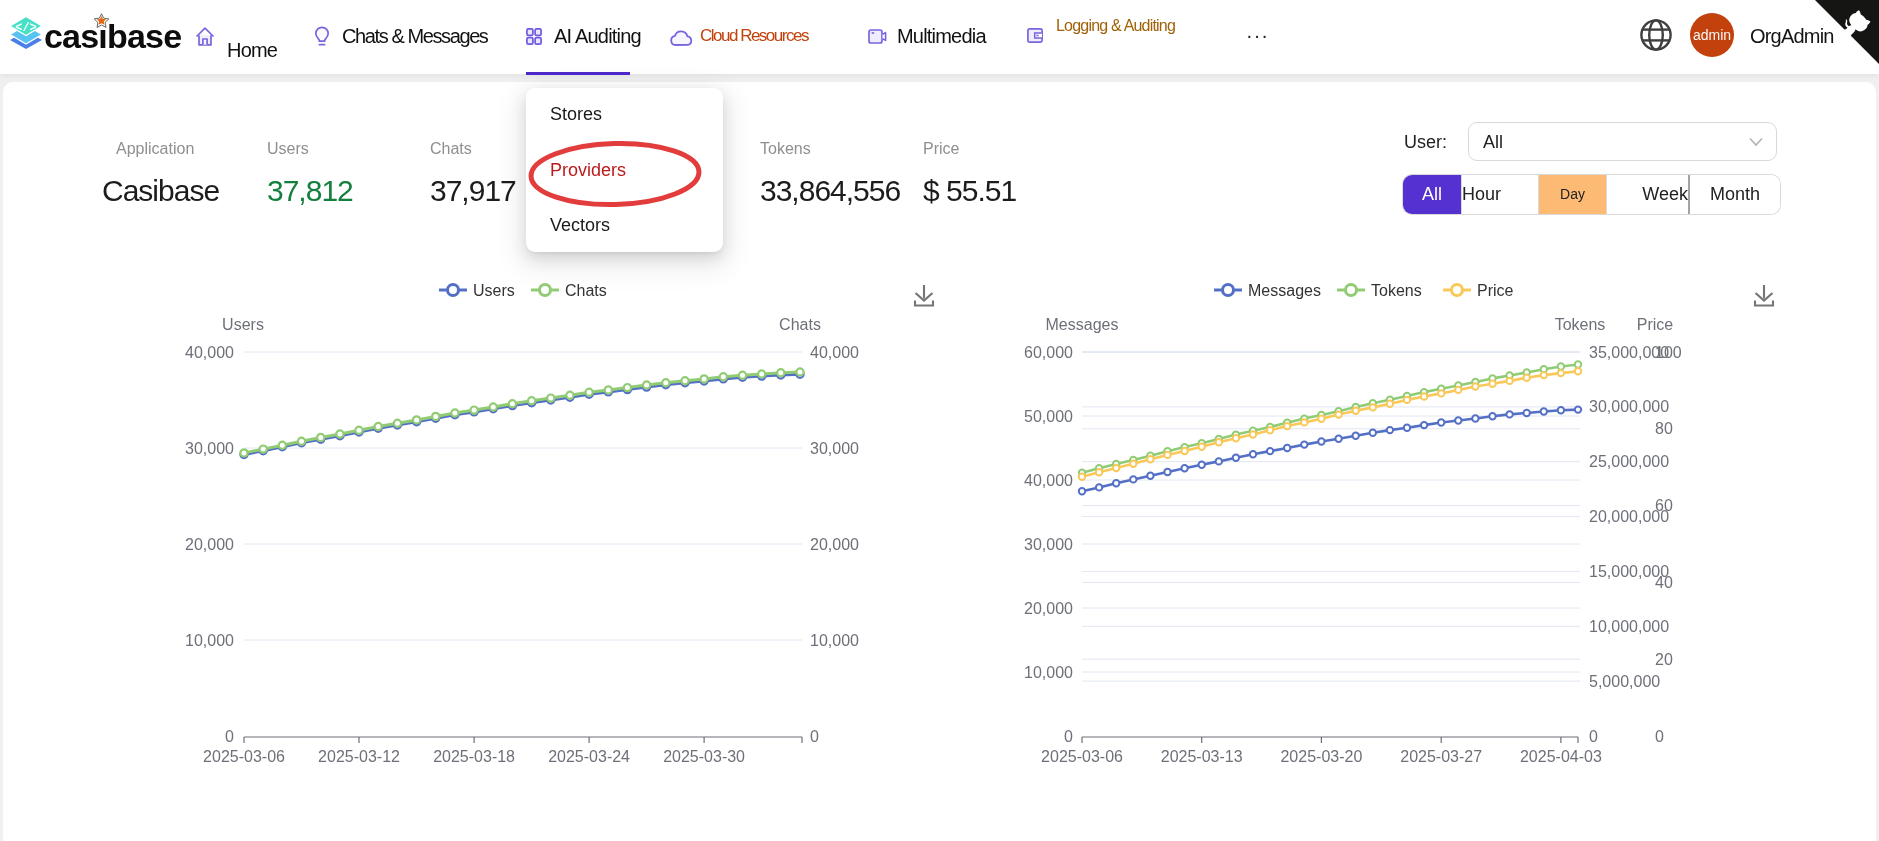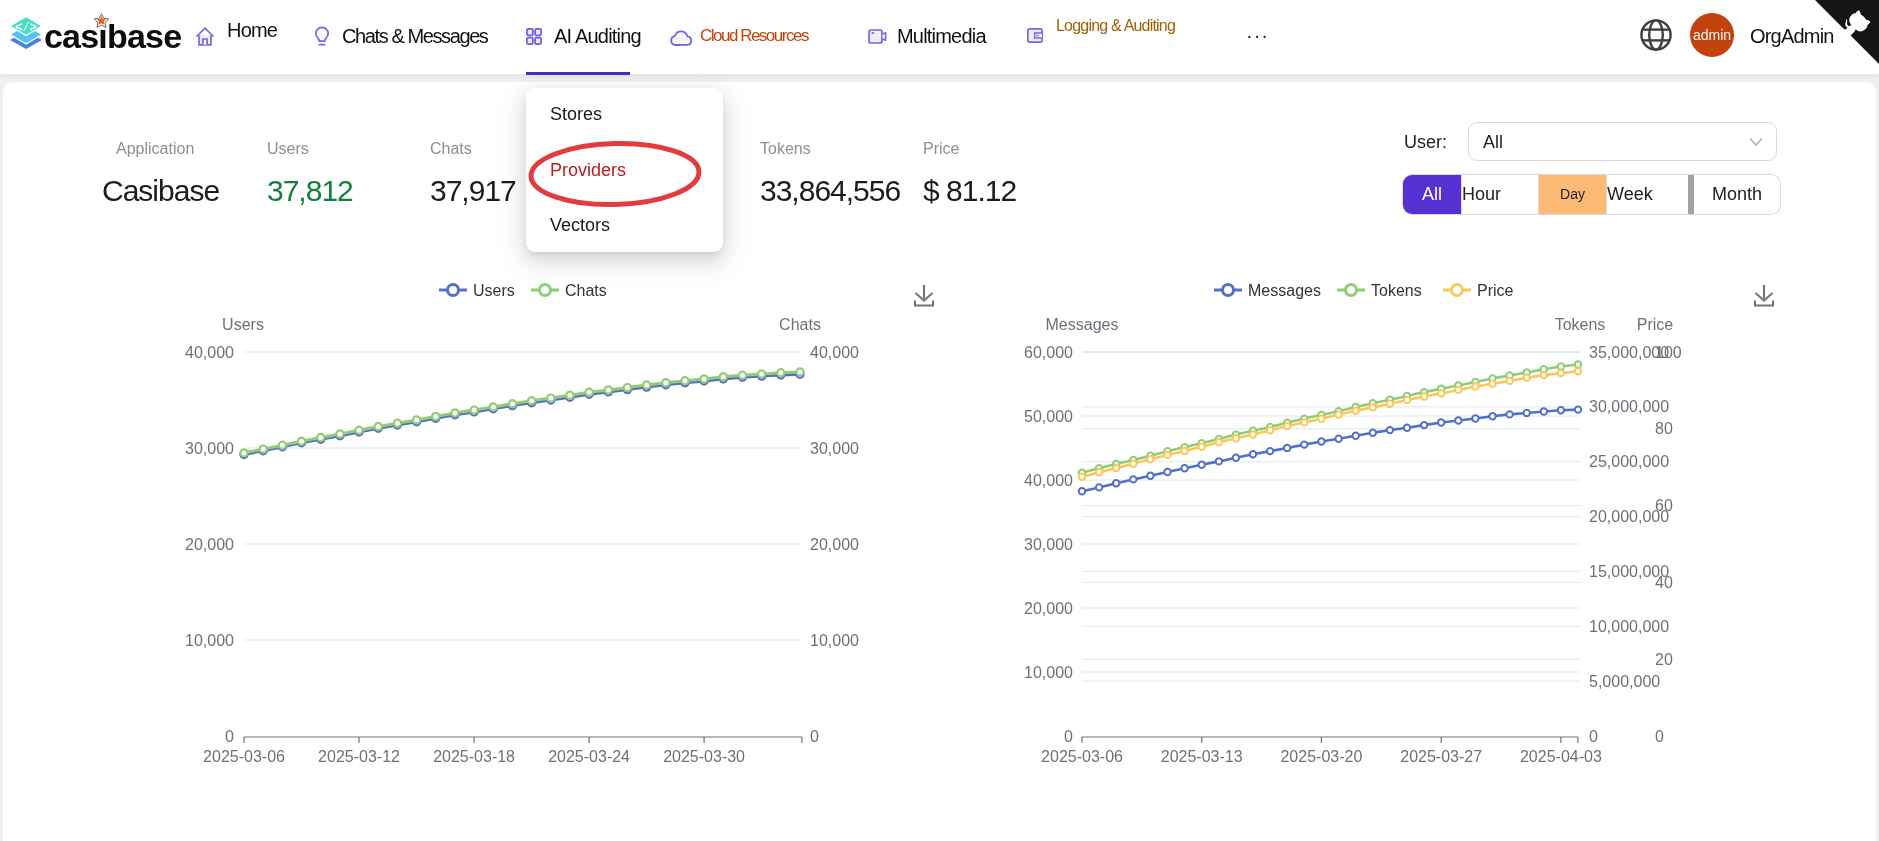--- a/index.html
+++ b/index.html
@@ -43,21 +43,21 @@
 <rect x="1" y="1" width="13" height="13" rx="2" fill="#f1edfc" stroke="#7765e0" stroke-width="1.7"></rect>
 <line x1="3.6" y1="4" x2="6.2" y2="4" stroke="#7765e0" stroke-width="1.6"></line>
 <path d="M14.6,5.2 L17.6,3.6 V11.4 L14.6,9.8" fill="#fff" stroke="#7765e0" stroke-width="1.6" stroke-linejoin="round"></path>
 </svg>
 <svg style="position:absolute;left:1027px;top:28px" width="16" height="15" viewBox="0 0 16 15">
 <rect x="0.9" y="0.9" width="14.2" height="13.2" rx="1.6" fill="#f1edfc" stroke="#7765e0" stroke-width="1.7"></rect>
 <path d="M15,4.9 H7.7 V10.1 H15" fill="#fff" stroke="#7765e0" stroke-width="1.5"></path>
 <line x1="9.3" y1="7.5" x2="11.6" y2="7.5" stroke="#7765e0" stroke-width="1.5"></line>
 </svg>
 <div style="position:absolute;left:1246px;top:24px;font-size:20px;color:#222;letter-spacing:1px">···</div>
-<div style="position:absolute;left:227px;top:20px;height:20px;line-height:20px;font-size:20px;color:#111;letter-spacing:-0.8px;white-space:nowrap">Home</div>
+<div style="position:absolute;left:227px;top:40px;height:20px;line-height:20px;font-size:20px;color:#111;letter-spacing:-0.8px;white-space:nowrap">Home</div>
 <div style="position:absolute;left:342px;top:26px;height:20px;line-height:20px;font-size:20px;color:#111;letter-spacing:-1.4px;white-space:nowrap">Chats &amp; Messages</div>
 <div style="position:absolute;left:554px;top:26px;height:20px;line-height:20px;font-size:20px;color:#111;letter-spacing:-0.8px;white-space:nowrap">AI Auditing</div>
 <div style="position:absolute;left:700px;top:26px;height:20px;line-height:20px;font-size:17px;color:#c2410c;letter-spacing:-1.5px;white-space:nowrap">Cloud Resources</div>
 <div style="position:absolute;left:897px;top:26px;height:20px;line-height:20px;font-size:20px;color:#111;letter-spacing:-0.8px;white-space:nowrap">Multimedia</div>
 <div style="position:absolute;left:1056px;top:16px;height:20px;line-height:20px;font-size:16px;color:#a16207;letter-spacing:-0.8px;white-space:nowrap">Logging &amp; Auditing</div>
 <div style="position:absolute;left:526px;top:71.5px;width:104px;height:3px;background:#4f28cc"></div>
 <svg style="position:absolute;left:1639px;top:18px" width="34" height="34" viewBox="0 0 34 34">
 <circle cx="17" cy="17" r="14.6" fill="none" stroke="#3f3f3f" stroke-width="2.4"></circle>
 <ellipse cx="17" cy="17" rx="6.8" ry="14.6" fill="none" stroke="#3f3f3f" stroke-width="2.4"></ellipse>
 <line x1="3.6" y1="11.6" x2="30.4" y2="11.6" stroke="#3f3f3f" stroke-width="2.4"></line>
@@ -74,34 +74,34 @@
 </svg>
 <div style="position:absolute;left:116px;top:141px;font-size:16px;line-height:16px;color:#8f8f8f">Application</div>
 <div style="position:absolute;left:102px;top:176px;font-size:30px;line-height:30px;color:#1c1c1c;letter-spacing:-1px">Casibase</div>
 <div style="position:absolute;left:267px;top:141px;font-size:16px;line-height:16px;color:#8f8f8f">Users</div>
 <div style="position:absolute;left:267px;top:176px;font-size:30px;line-height:30px;color:#15803d;letter-spacing:-1px">37,812</div>
 <div style="position:absolute;left:430px;top:141px;font-size:16px;line-height:16px;color:#8f8f8f">Chats</div>
 <div style="position:absolute;left:430px;top:176px;font-size:30px;line-height:30px;color:#1c1c1c;letter-spacing:-1px">37,917</div>
 <div style="position:absolute;left:760px;top:141px;font-size:16px;line-height:16px;color:#8f8f8f">Tokens</div>
 <div style="position:absolute;left:760px;top:176px;font-size:30px;line-height:30px;color:#1c1c1c;letter-spacing:-1px">33,864,556</div>
 <div style="position:absolute;left:923px;top:141px;font-size:16px;line-height:16px;color:#8f8f8f">Price</div>
-<div style="position:absolute;left:923px;top:176px;font-size:30px;line-height:30px;color:#1c1c1c;letter-spacing:-1px">$ 81.12</div>
+<div style="position:absolute;left:923px;top:176px;font-size:30px;line-height:30px;color:#1c1c1c;letter-spacing:-1px">$ 55.51</div>
 <div style="position:absolute;left:1404px;top:132px;font-size:18px;line-height:20px;color:#222">User:</div>
 <div style="position:absolute;left:1468px;top:122px;width:309px;height:39px;background:#fff;border:1px solid #d9d9d9;border-radius:9px;box-sizing:border-box">
 <div style="position:absolute;left:14px;top:8px;font-size:18px;line-height:22px;color:#222">All</div>
 <svg style="position:absolute;right:13px;top:14px" width="14" height="10" viewBox="0 0 14 10">
       <path d="M1,1.5 L7,8 L13,1.5" fill="none" stroke="#b3b3b3" stroke-width="1.6"></path>
     </svg>
 </div>
 <div style="position:absolute;left:1403px;top:175px;height:39px;border-radius:9px;box-shadow:0 0 0 1px #d9d9d9;background:#fff;display:flex;overflow:hidden">
     <div style="width:58px;height:39px;line-height:39px;text-align:center;font-size:18px;background:#5531d2;color:#fff;box-sizing:border-box">All</div>
     <div style="width:77px;height:39px;line-height:39px;font-size:18px;background:#fff;color:#222;border-left:1px solid #d9d9d9;box-sizing:border-box">Hour</div>
     <div style="width:68px;height:39px;line-height:39px;text-align:center;font-size:14px;background:#fdba74;color:#222;border-left:1px solid #d9d9d9;box-sizing:border-box">Day</div>
-    <div style="width:82px;height:39px;line-height:39px;text-align:left;font-size:18px;background:#fff;color:#222;border-left:1px solid #d9d9d9;box-sizing:border-box">Week</div>
-    <div style="width:92px;height:39px;line-height:39px;text-align:center;font-size:18px;background:#fff;color:#222;border-left:6px solid #a3a3a3;box-sizing:border-box">Month</div>
+    <div style="width:82px;height:39px;line-height:39px;text-align:right;font-size:18px;background:#fff;color:#222;border-left:1px solid #d9d9d9;box-sizing:border-box">Week</div>
+    <div style="width:92px;height:39px;line-height:39px;text-align:center;font-size:18px;background:#fff;color:#222;border-left:2px solid #a3a3a3;box-sizing:border-box">Month</div>
   </div>
 <svg style="position:absolute;left:0;top:0;z-index:3" width="1879" height="841" font-family="Liberation Sans, sans-serif">
 <line x1="244.0" y1="640.0" x2="802" y2="640.0" stroke="#E0E6F1" stroke-width="1"></line>
     <line x1="244.0" y1="544.0" x2="802" y2="544.0" stroke="#E0E6F1" stroke-width="1"></line>
     <line x1="244.0" y1="448.0" x2="802" y2="448.0" stroke="#E0E6F1" stroke-width="1"></line>
     <line x1="244.0" y1="352.0" x2="802" y2="352.0" stroke="#E0E6F1" stroke-width="1"></line>
     <text x="234" y="741.5" font-size="16" fill="#6E7079" text-anchor="end">0</text>
     <text x="810" y="741.5" font-size="16" fill="#6E7079">0</text>
     <text x="234" y="645.5" font-size="16" fill="#6E7079" text-anchor="end">10,000</text>
     <text x="810" y="645.5" font-size="16" fill="#6E7079">10,000</text>

